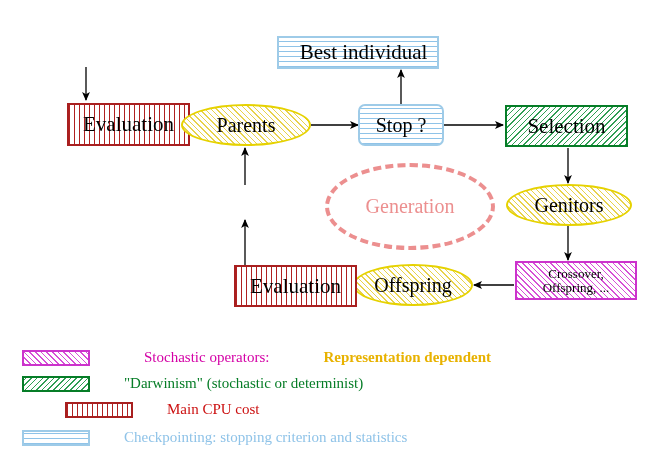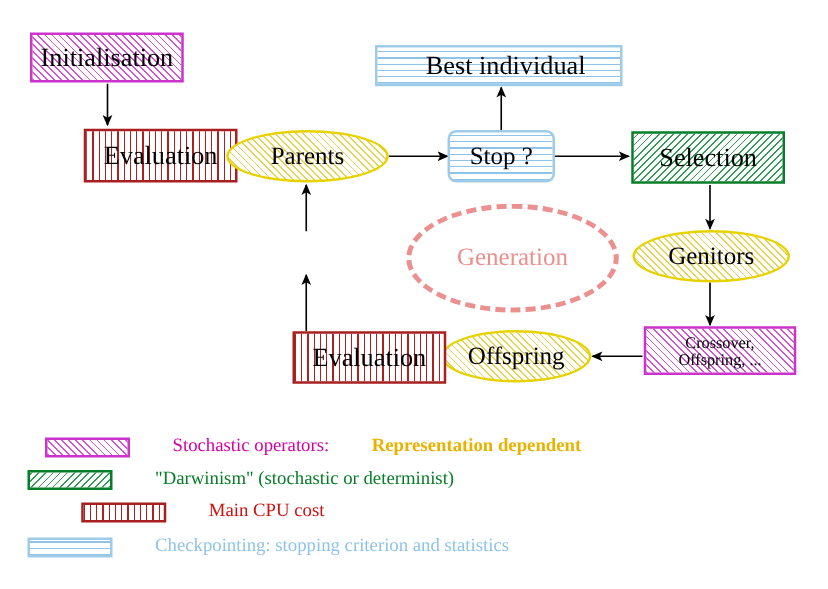--- a/index.html
+++ b/index.html
@@ -92,37 +92,34 @@
       <line x1="514" y1="285" x2="474" y2="285" marker-end="url(#ah)"></line>
 
       <line x1="352" y1="285" x2="316" y2="285" marker-end="url(#ah)"></line>
 
       <line x1="245" y1="265" x2="245" y2="220" marker-end="url(#ah)"></line>
 
       <line x1="245" y1="185" x2="245" y2="148" marker-end="url(#ah)"></line>
     </g>
   </svg>
 
-  <div class="node fill-magenta" style="left:24px;top:26px;width:123px;height:40px;z-index:2;">
-    <span class="lbl" style="font-size:21px;">Initialisation</span>
-  </div>
 
   <div class="node fill-red" style="left:24px;top:103px;width:123px;height:43px;z-index:2;">
     <span class="lbl" style="font-size:21px;">Evaluation</span>
   </div>
 
   <div class="node fill-yellow ellipse" style="left:181px;top:104px;width:130px;height:42px;z-index:2;">
     <span class="lbl" style="font-size:20px;">Parents</span>
   </div>
 
   <div class="node fill-blue roundrect" style="left:358px;top:104px;width:86px;height:42px;z-index:2;">
     <span class="lbl" style="font-size:20px;">Stop ?</span>
   </div>
 
-  <div class="node fill-blue" style="left:300px;top:36px;width:198px;height:33px;z-index:2;padding-left:11px;">
+  <div class="node fill-blue" style="left:277px;top:36px;width:162px;height:33px;z-index:2;padding-left:11px;">
     <span class="lbl" style="font-size:21px;">Best individual</span>
   </div>
 
   <div class="node fill-green" style="left:505px;top:105px;width:123px;height:42px;z-index:2;">
     <span class="lbl" style="font-size:21px;">Selection</span>
   </div>
 
   <div class="node fill-yellow ellipse" style="left:506px;top:184px;width:126px;height:42px;z-index:2;">
     <span class="lbl" style="font-size:20px;">Genitors</span>
   </div>
@@ -139,21 +136,21 @@
 
   <div class="node fill-red" style="left:191px;top:265px;width:123px;height:42px;z-index:2;">
     <span class="lbl" style="font-size:21px;">Evaluation</span>
   </div>
 
 
   <div class="gen-ellipse" style="left:325px;top:163px;width:170px;height:87px;z-index:2;">
     <span class="lbl" style="font-size:20px;">Generation</span>
   </div>
 
-  <div class="legend-row" style="left:36px;top:349px;">
+  <div class="legend-row" style="left:22px;top:349px;gap:20px;">
     <span class="swatch fill-magenta"></span>
     <span class="legend-text c-magenta">Stochastic operators:</span>
     <span class="legend-text c-gold" style="font-weight:bold;">Representation dependent</span>
   </div>
 
   <div class="legend-row" style="left:22px;top:375px;">
     <span class="swatch fill-green"></span>
     <span class="legend-text c-green">"Darwinism" (stochastic or determinist)</span>
   </div>
 

